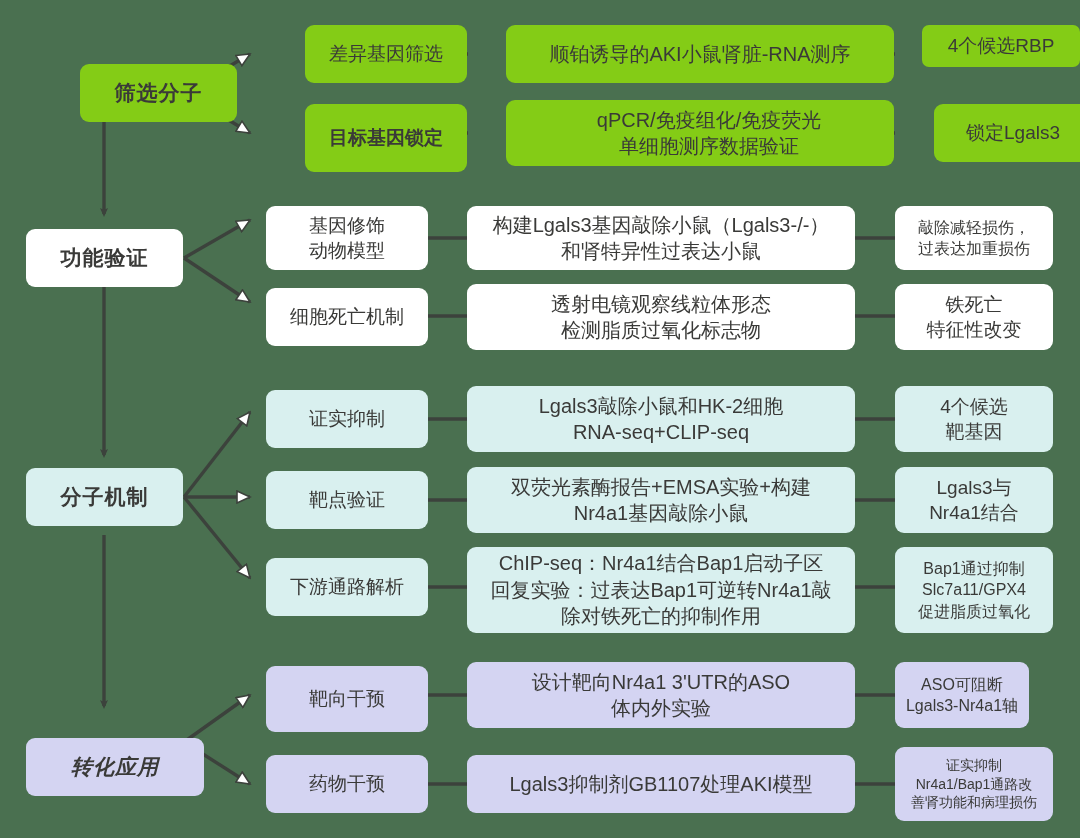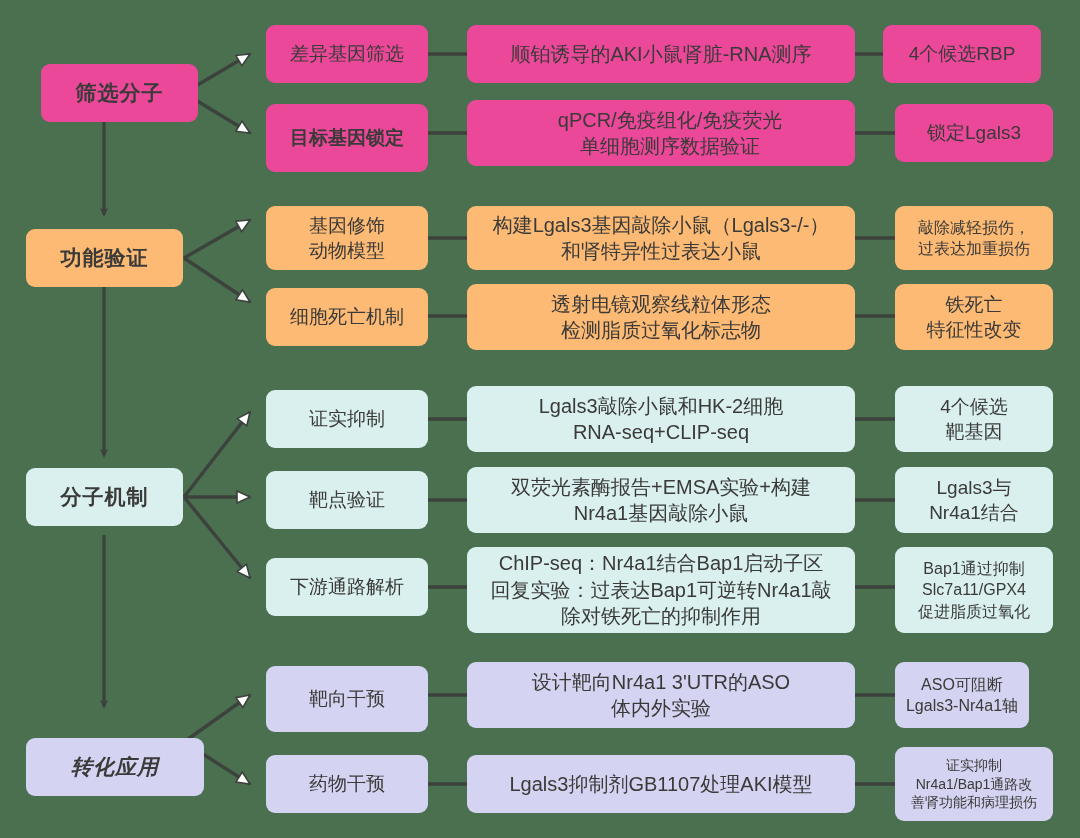--- a/index.html
+++ b/index.html
@@ -44,22 +44,22 @@
   .stage {
     font-weight: bold;
     font-size: 21px;
     letter-spacing: 1px;
   }
   .col2 { font-size: 19px; }
   .col3 { font-size: 20px; }
   .col4 { font-size: 19px; }
   .col4.small { font-size: 16px; }
   
-  .pal-cream { background: #ec4899; }
-  .pal-green { background: #fdba74; }
+  .pal-cream { background: #84cc16; margin-left: 39px; }
+  .pal-green { background: #ffffff; }
   .pal-teal  { background: #d9f0ef; }
   .pal-purple{ background: #d4d4f2; }
 </style>
 </head>
 <body>
 
 <div id="canvas">
 
   <svg class="edges" viewBox="0 0 1080 838">
     <defs>
@@ -114,21 +114,21 @@
       <line x1="428" y1="784" x2="468" y2="784"></line>
       <line x1="855" y1="695" x2="895" y2="695"></line>
       <line x1="855" y1="784" x2="895" y2="784"></line>
     </g>
   </svg>
 
   <div class="node stage pal-cream" style="left:41px; top:64px; width:157px; height:58px;">筛选分子</div>
 
   <div class="node col2 pal-cream" style="left:266px; top:25px; width:162px; height:58px;">差异基因筛选</div>
   <div class="node col3 pal-cream" style="left:467px; top:25px; width:388px; height:58px;">顺铂诱导的AKI小鼠肾脏-RNA测序</div>
-  <div class="node col4 pal-cream" style="left:883px; top:25px; width:158px; height:58px;">4个候选RBP</div>
+  <div class="node col4 pal-cream" style="left:883px; top:25px; width:158px; height:42px;border-radius:7px;">4个候选RBP</div>
 
   <div class="node col2 pal-cream" style="left:266px; top:104px; width:162px; height:68px;font-weight:bold;">目标基因锁定</div>
   <div class="node col3 pal-cream" style="left:467px; top:100px; width:388px; height:66px;padding-left:26px;">qPCR/免疫组化/免疫荧光
 单细胞测序数据验证</div>
   <div class="node col4 pal-cream" style="left:895px; top:104px; width:158px; height:58px;">锁定Lgals3</div>
 
   <div class="node stage pal-green" style="left:26px; top:229px; width:157px; height:58px;">功能验证</div>
 
   <div class="node col2 pal-green" style="left:266px; top:206px; width:162px; height:64px;">基因修饰
 动物模型</div>

